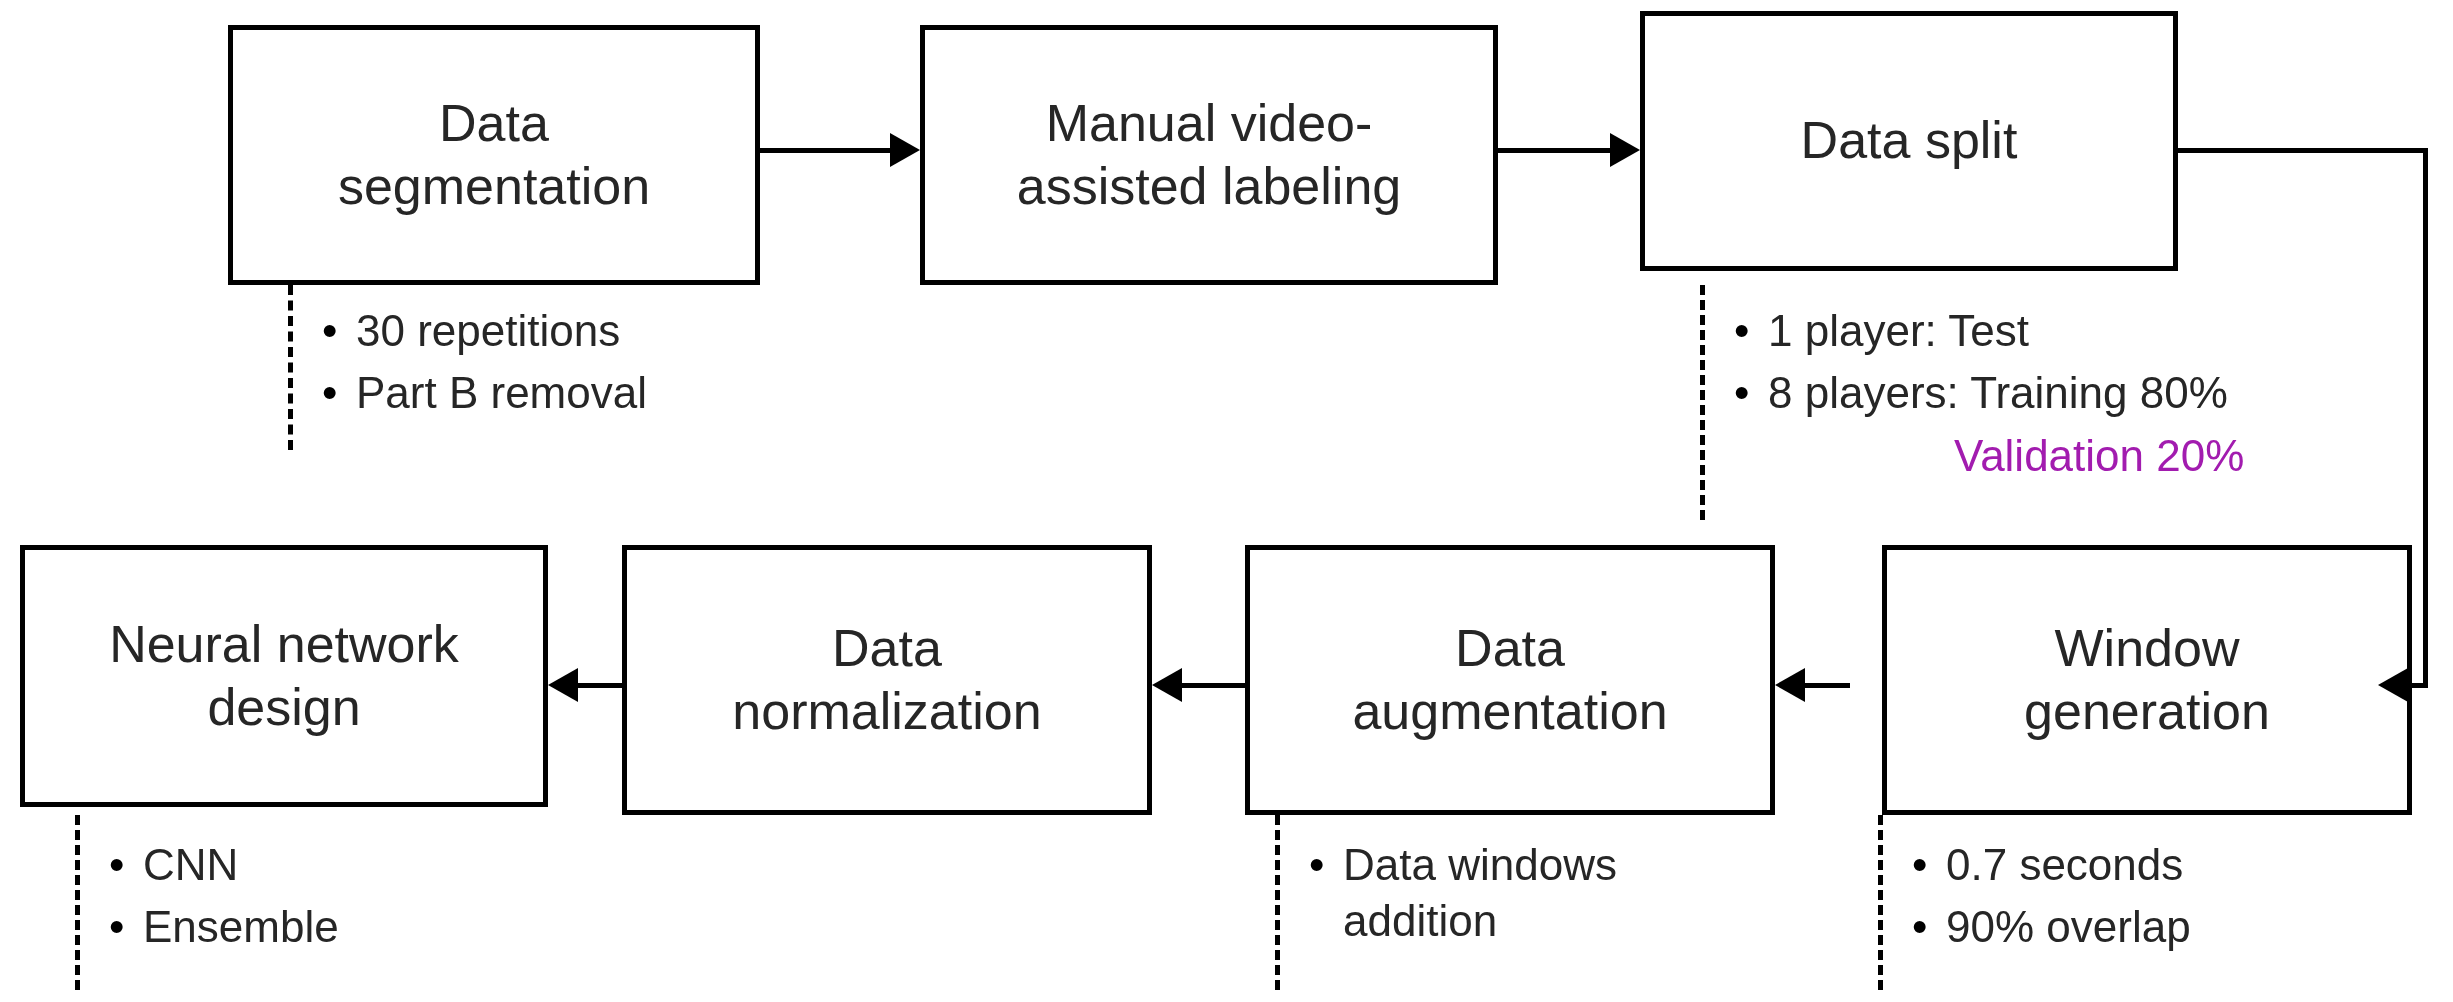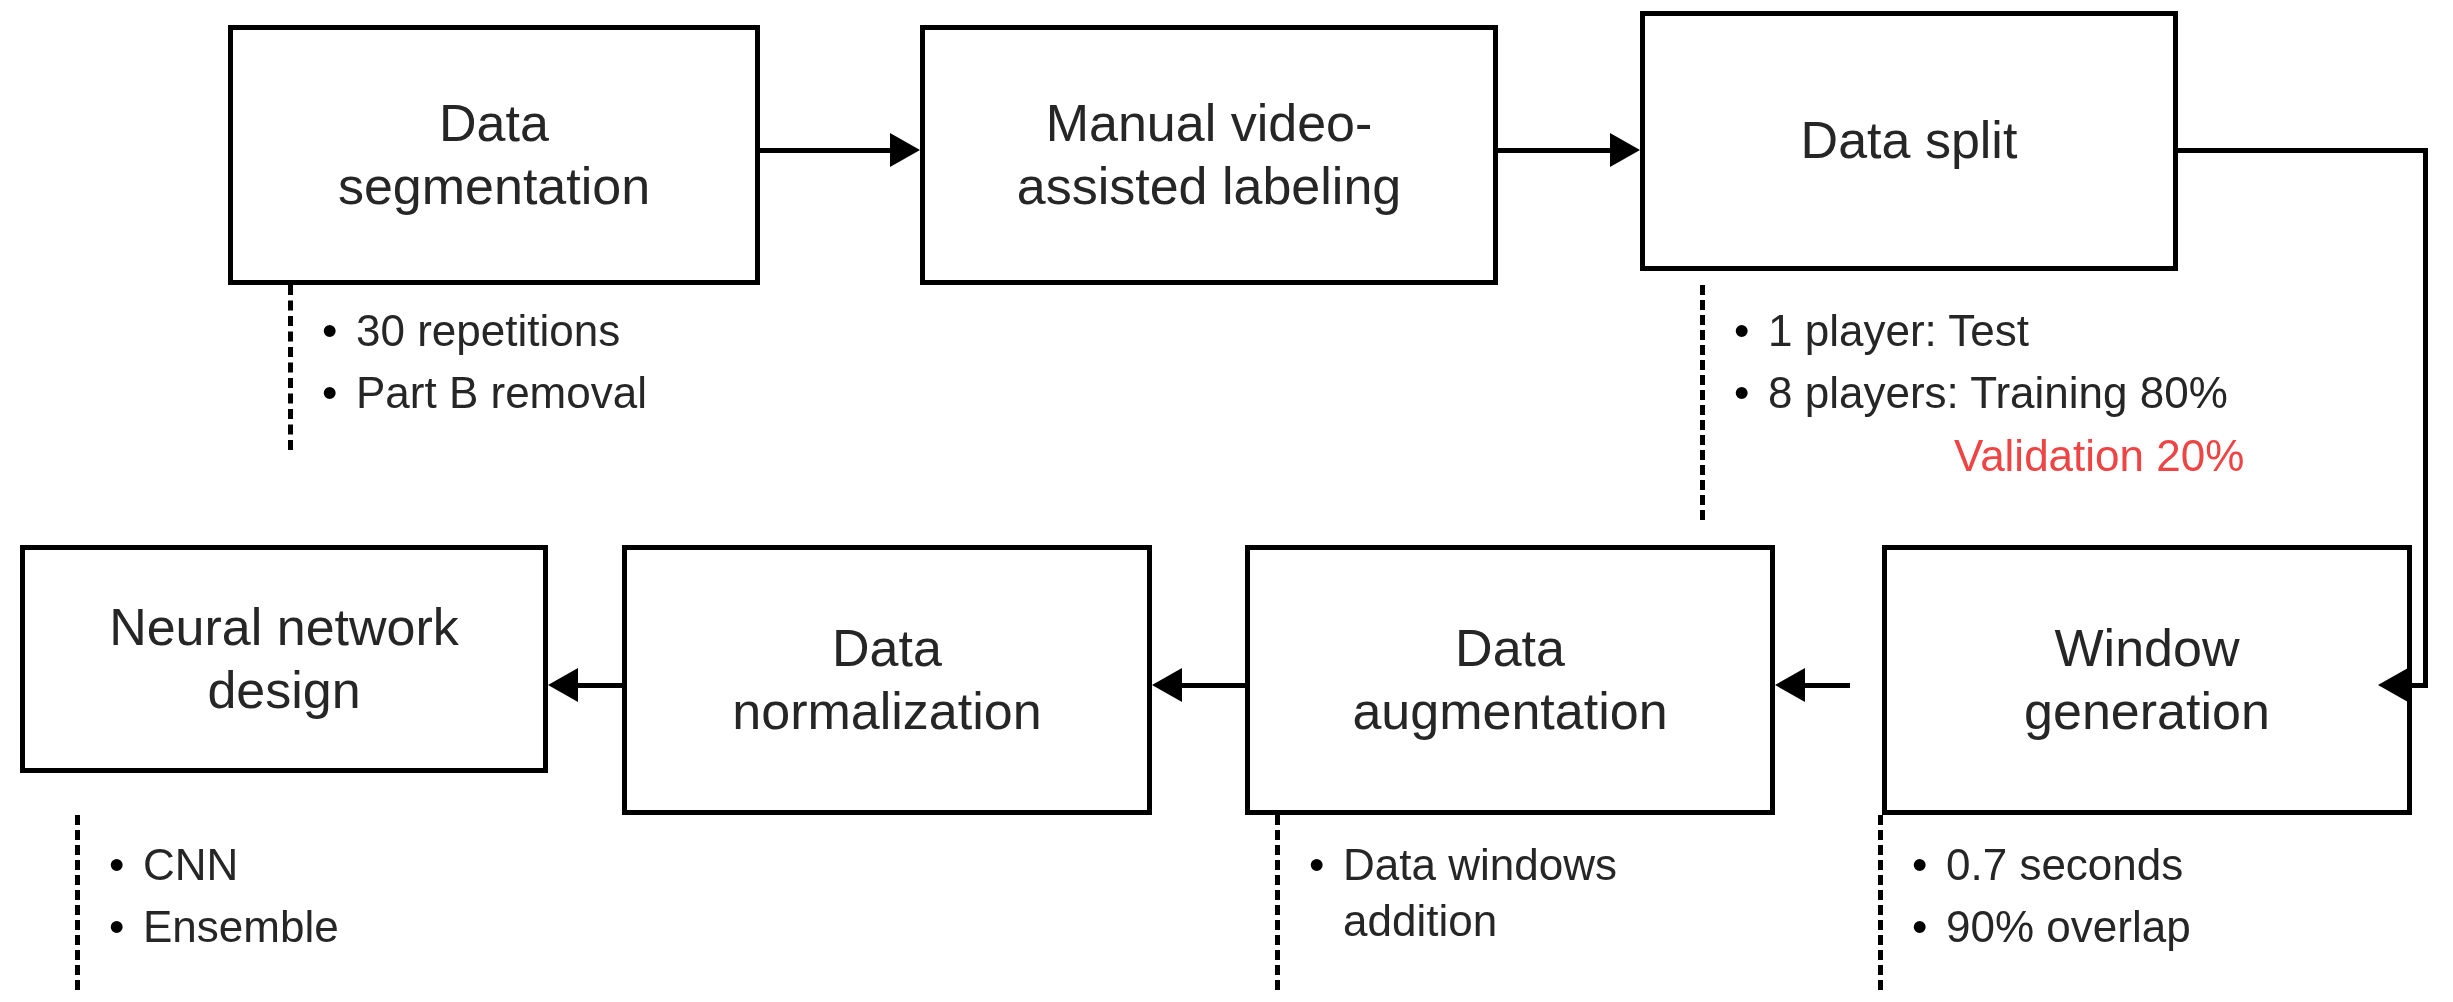--- a/index.html
+++ b/index.html
@@ -65,21 +65,21 @@
     line-height: 1.28;
     color: #000;
     text-align: left;
   }
   .note-text {
     white-space: pre-line;
   }
   .note-cont {
     font-size: 44px;
     line-height: 1.28;
-    color: #ef4444;
+    color: #a21caf;
     white-space: pre;
     margin-bottom: 6px;
   }
   .conn {
     position: absolute;
     background: #000000;
   }
   .conn-h { height: 5px; }
   .conn-v { width: 5px; }
   .arrowhead {
@@ -110,21 +110,21 @@
 
   <div class="node" style="left:920px; top:25px; width:578px; height:260px;">
     <div class="node-label">Manual video-
 assisted labeling</div>
   </div>
 
   <div class="node" style="left:1640px; top:11px; width:538px; height:260px;">
     <div class="node-label">Data split</div>
   </div>
 
-  <div class="node" style="left:20px; top:545px; width:528px; height:228px;">
+  <div class="node" style="left:20px; top:545px; width:528px; height:262px;">
     <div class="node-label">Neural network
 design</div>
   </div>
 
   <div class="node" style="left:622px; top:545px; width:530px; height:270px;">
     <div class="node-label">Data
 normalization</div>
   </div>
 
   <div class="node" style="left:1245px; top:545px; width:530px; height:270px;">

